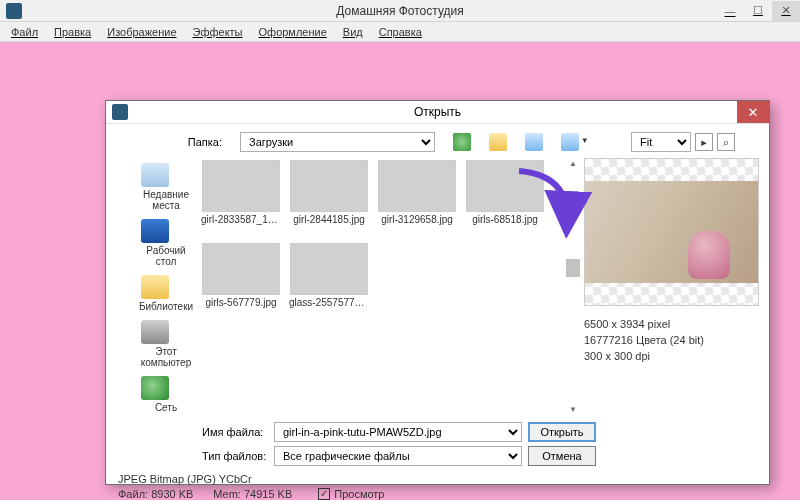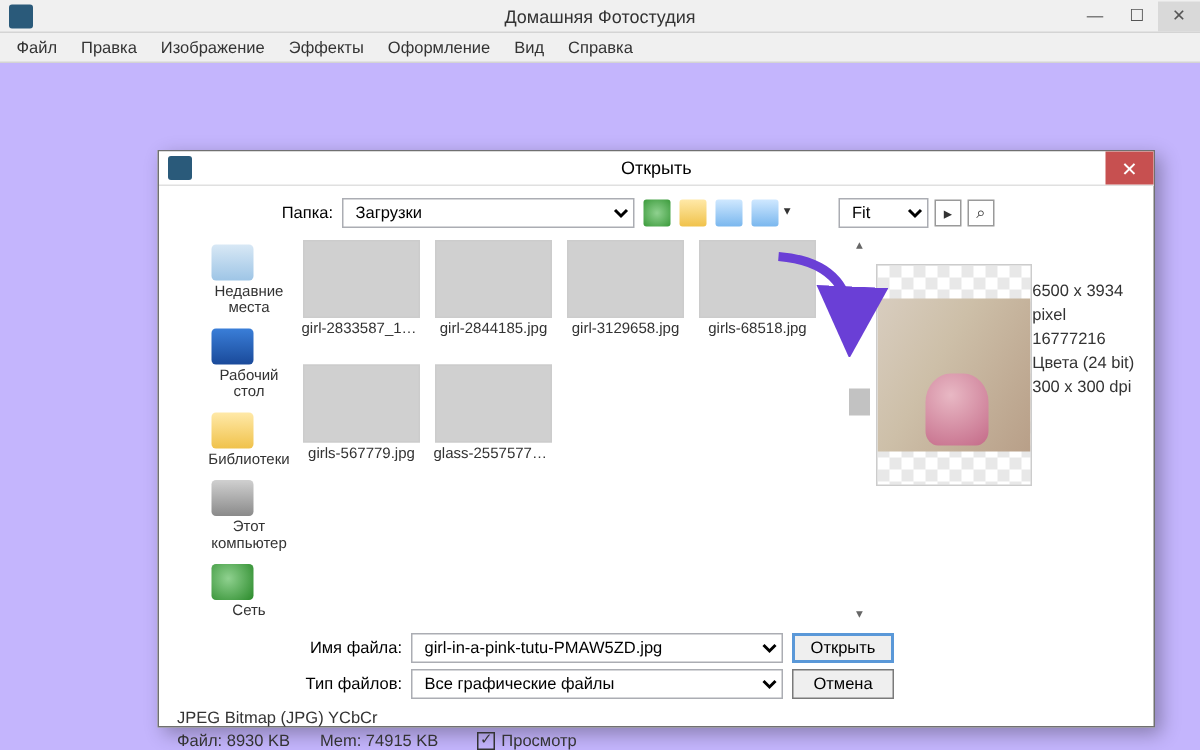--- a/index.html
+++ b/index.html
@@ -1,39 +1,39 @@
 <!DOCTYPE html>
 <html><head>
 <meta charset="utf-8">
 <style>
 * { box-sizing: border-box; margin: 0; padding: 0; font-family: "Segoe UI", Tahoma, sans-serif; font-size: 11px; }
 body { background: #fff; width: 800px; height: 500px; overflow: hidden; position: relative; }
 
-.main-window { width: 800px; height: 500px; background: #666; display: flex; flex-direction: column; }
+.main-window { width: 800px; height: 500px; background: #666; display: flex; flex-direction: column; text-decoration: underline; }
 .titlebar { height: 22px; background: #f0f0f0; display: flex; align-items: center; position: relative; border-bottom: 1px solid #d4d4d4; }
 .titlebar .icon { width: 16px; height: 16px; margin-left: 6px; background: #2a5a7a; border-radius: 2px; }
 .titlebar .title { position: absolute; left: 50%; transform: translateX(-50%); font-size: 12px; color: #333; }
 .titlebar .winbtns { margin-left: auto; display: flex; }
 .titlebar .winbtns div { width: 28px; height: 20px; display: flex; align-items: center; justify-content: center; color: #555; }
 .titlebar .winbtns .close { background: #d9d9d9; }
 
 .menubar { height: 20px; background: #f0f0f0; display: flex; align-items: center; padding: 0 4px; gap: 2px; border-bottom: 1px solid #d4d4d4; }
 .menubar span { padding: 2px 7px; color: #333; }
 
-.workspace { flex: 1; background: #c4b5fd; position: relative; }
+.workspace { flex: 1; background: #f9a8d4; position: relative; }
 
 .dialog { position: absolute; left: 105px; top: 58px; width: 665px; height: 385px; background: #fff; border: 1px solid #707070; box-shadow: 4px 4px 12px rgba(0,0,0,.3); display: flex; flex-direction: column; }
 .dlg-title { height: 24px; background: #fff; display: flex; align-items: center; position: relative; border-bottom: 1px solid #e0e0e0; }
 .dlg-title .icon { width: 16px; height: 16px; margin-left: 6px; background: #2a5a7a; border-radius: 2px; }
 .dlg-title .t { position: absolute; left: 50%; transform: translateX(-50%); font-size: 12px; }
 .dlg-title .close { margin-left: auto; width: 32px; height: 22px; background: #c75050; color: #fff; display: flex; align-items: center; justify-content: center; font-size: 13px; }
 
 .dlg-body { flex: 1; display: flex; flex-direction: column; padding: 6px 10px 4px 10px; }
 
-.row-folder { display: flex; align-items: center; gap: 6px; padding: 2px 0 6px 70px; }
+.row-folder { display: flex; align-items: center; gap: 18px; padding: 2px 0 6px 70px; }
 .row-folder label { width: 36px; text-align: right; }
 .row-folder select { width: 195px; height: 20px; border: 1px solid #abadb3; background: #fff; padding: 0 4px; }
 .tbicon { width: 18px; height: 18px; border-radius: 2px; }
 .ic-back { background: radial-gradient(circle,#8fd18f,#3a9a3a); }
 .ic-up { background: linear-gradient(#ffe9a8,#f0c24b); }
 .ic-new { background: linear-gradient(#cfe8ff,#7ab7ee); }
 .ic-view { background: linear-gradient(#cfe8ff,#7ab7ee); position:relative;}
 .ic-view::after{content:"▾";position:absolute;right:-8px;top:2px;color:#333;font-size:9px;}
 
 .preview-ctrl { display: flex; align-items: center; gap: 4px; margin-left: 34px; }
@@ -56,30 +56,30 @@
 .file { width: 82px; display: flex; flex-direction: column; align-items: center; }
 .file .thumb { width: 78px; height: 52px; border: 1px solid #ccc; background: #d0d0d0; }
 .file.sel .thumb { outline: 2px solid #7eb4ea; background: #e5f1fb; }
 .file.sel { background: #e5f1fb; outline: 1px solid #7eb4ea; }
 .file span { margin-top: 2px; font-size: 10px; color: #333; white-space: nowrap; overflow: hidden; text-overflow: ellipsis; max-width: 80px; }
 .scrollbar { position: absolute; right: 0; top: 0; bottom: 0; width: 14px; display:flex;flex-direction:column;align-items:center;justify-content:space-between;}
 .scrollbar .arr{width:12px;height:12px;color:#666;font-size:9px;text-align:center;}
 .scrollbar .track{flex:1;width:14px;position:relative;}
 .scrollbar .sthumb{position:absolute;top:38%;width:14px;height:18px;background:#c2c2c2;}
 
-.preview { width: 175px; display: flex; flex-direction: row; margin-top: 18px; }
+.preview { width: 175px; display: flex; flex-direction: column; }
 .pimg { width: 175px; height: 148px; background:
   repeating-conic-gradient(#e8e8e8 0 25%, #fff 0 50%) 0 0/16px 16px;
   border:1px solid #ccc; position:relative; overflow:hidden;}
 .pimg .inner{position:absolute;left:0;right:0;top:22px;bottom:22px;background:linear-gradient(120deg,#d8cdbf 0%,#cdbfa8 40%,#b89f88 100%);}
 .pimg .subj{position:absolute;right:28px;bottom:26px;width:42px;height:48px;background:radial-gradient(circle at 40% 30%,#e8b8c4,#c46a88);border-radius:40% 40% 20% 20%;}
 .meta { margin-top: 10px; font-size: 10.5px; color: #333; line-height: 16px; }
 
 .bottom { display: grid; grid-template-columns: 80px 66px 248px 72px; gap: 4px 6px; padding: 6px 0 2px 0; align-items: center; }
-.bottom label { text-align: right; }
+.bottom label { text-align: left; }
 .bottom select { height: 20px; border: 1px solid #abadb3; background: #fff; padding: 0 4px; width: 248px; }
 .bottom button { height: 20px; width: 68px; border: 1px solid #7a7a7a; background: #efefef; }
 .bottom button.primary { border: 2px solid #5a98d8; }
 
 .info { padding: 4px 0 0 2px; font-size: 10.5px; color: #333; line-height: 14px; display:flex;flex-direction:column;gap:1px;}
 .info .row2{display:flex;gap:20px;align-items:flex-start;}
 .chk{display:flex;align-items:center;gap:4px;margin-left:6px;}
 .chk .box{width:12px;height:12px;border:1px solid #333;display:flex;align-items:center;justify-content:center;font-size:10px;line-height:10px;}
 
 .statusbar { height: 20px; background: #f0f0f0; border-top: 1px solid #d4d4d4; display: flex; align-items: center; padding: 0 8px; color: #333; }

